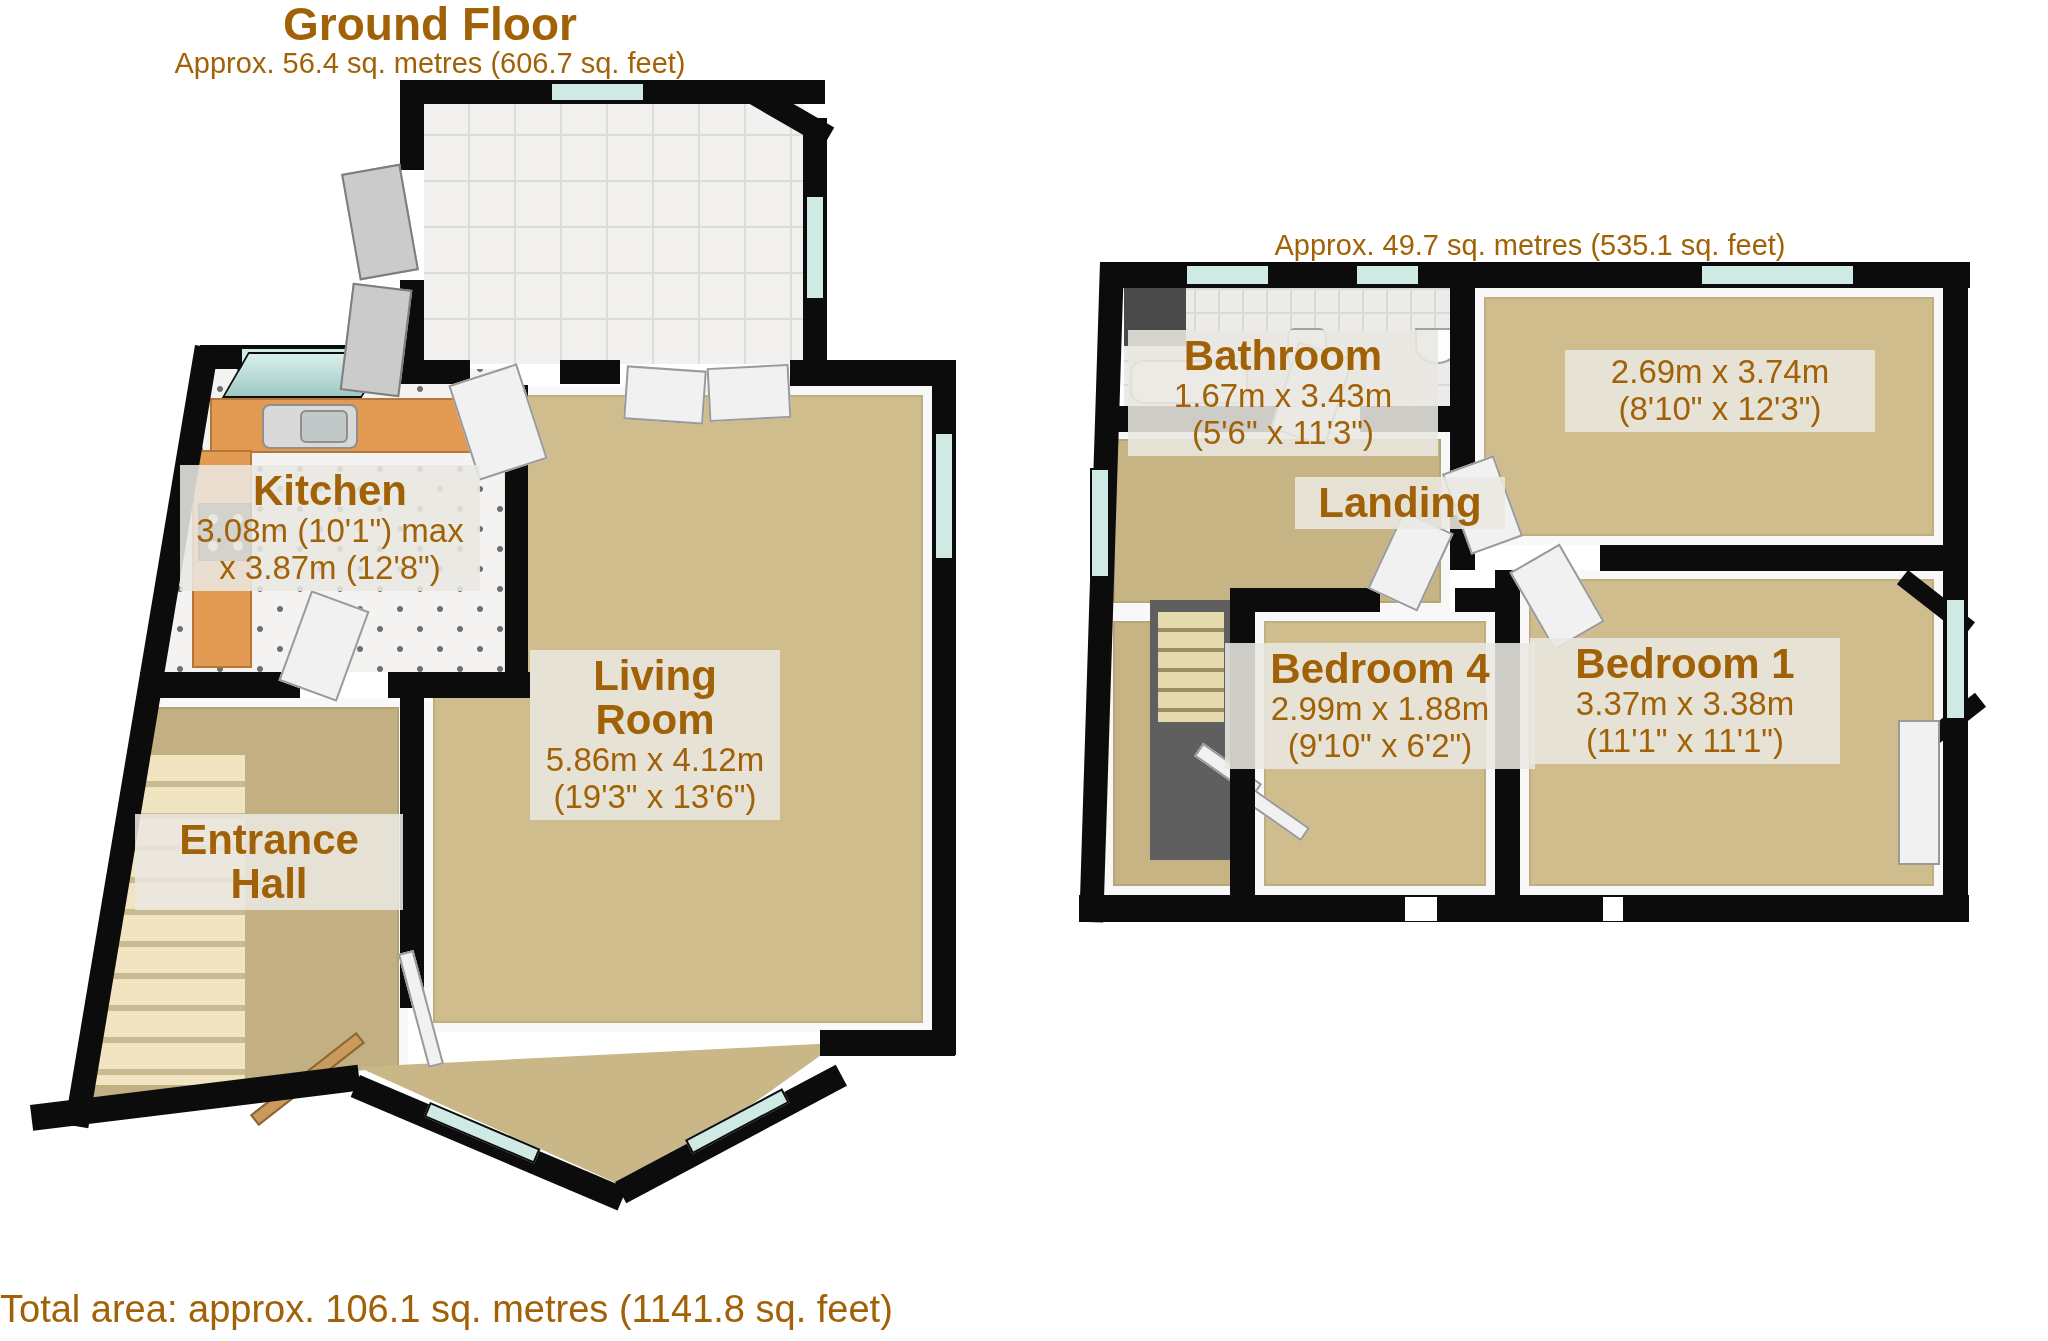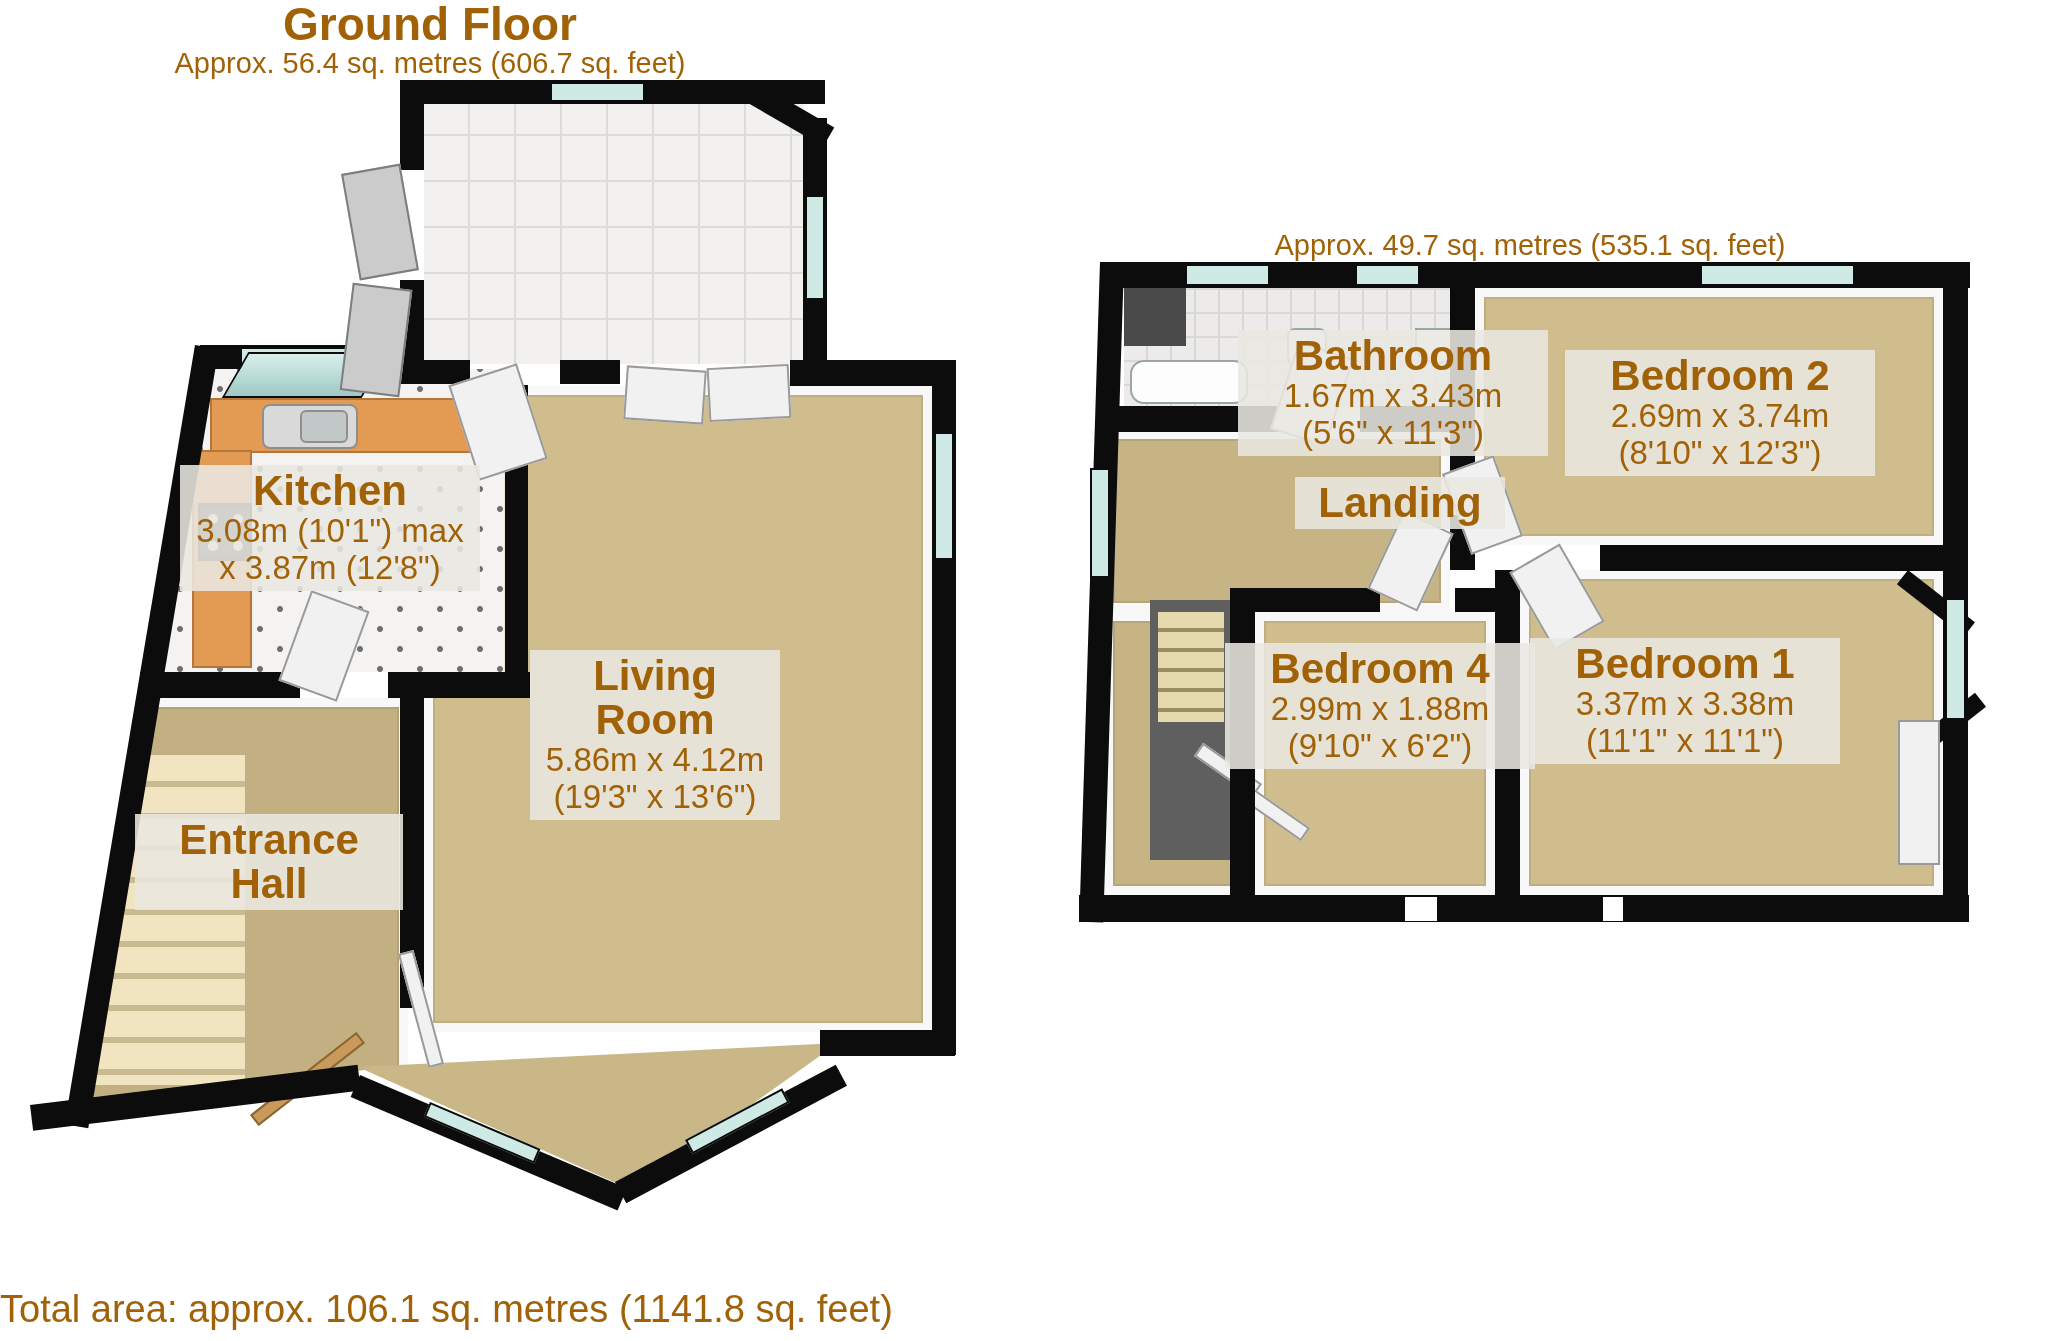--- a/index.html
+++ b/index.html
@@ -170,27 +170,26 @@
     <div class="win" style="left:1700px;top:264px;width:155px;height:22px"></div>
     <div class="win" style="left:1090px;top:468px;width:20px;height:110px"></div>
     <div class="win" style="left:1945px;top:598px;width:21px;height:122px"></div>
 
     <div class="door" style="left:1283px;top:348px;width:58px;height:92px;transform:rotate(18deg)"></div>
     <div class="door" style="left:1455px;top:462px;width:55px;height:86px;transform:rotate(-20deg)"></div>
     <div class="door" style="left:1383px;top:518px;width:55px;height:86px;transform:rotate(25deg)"></div>
     <div class="door" style="left:1528px;top:552px;width:58px;height:90px;transform:rotate(-30deg)"></div>
     <div class="door" style="left:1898px;top:720px;width:42px;height:145px"></div>
 
-    <div class="label" style="left:1238px;top:330px;width:310px">
+    <div class="label" style="left:1128px;top:330px;width:310px">
       <span class="nm">Bathroom</span>
       <span class="dm">1.67m x 3.43m</span>
       <span class="dm">(5'6" x 11'3")</span>
     </div>
     <div class="label" style="left:1565px;top:350px;width:310px">
-      <span class="nm">Bedroom 2</span>
       <span class="dm">2.69m x 3.74m</span>
       <span class="dm">(8'10" x 12'3")</span>
     </div>
     <div class="label" style="left:1295px;top:477px;width:210px">
       <span class="nm">Landing</span>
     </div>
     <div class="label" style="left:1225px;top:643px;width:310px">
       <span class="nm">Bedroom 4</span>
       <span class="dm">2.99m x 1.88m</span>
       <span class="dm">(9'10" x 6'2")</span>

